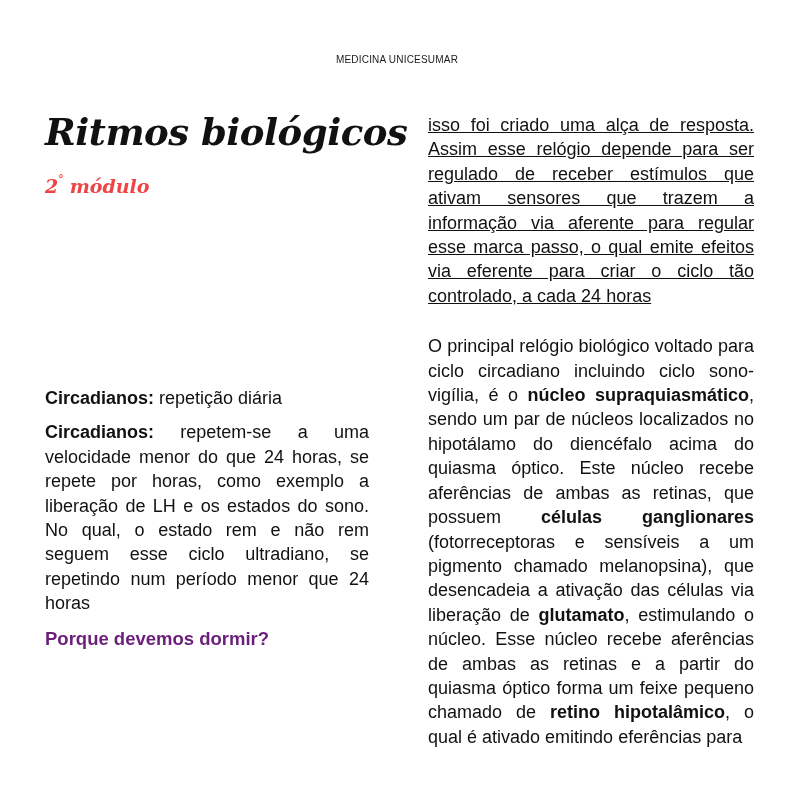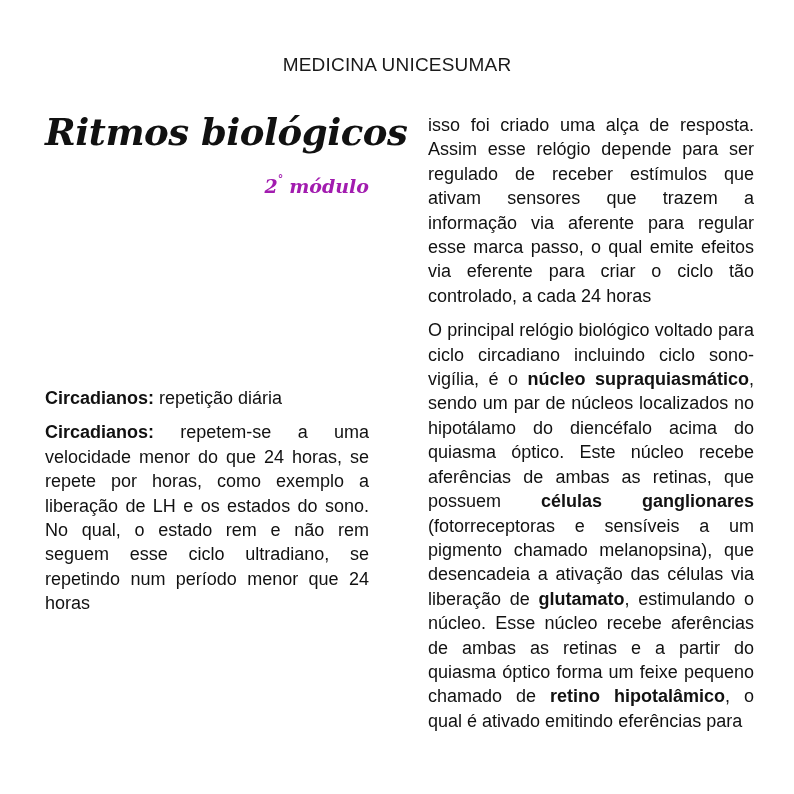--- a/index.html
+++ b/index.html
@@ -1,34 +1,34 @@
 <!DOCTYPE html>
 <html><head>
   <meta charset="utf-8">
   <style>
     html, body { margin: 0; padding: 0; background: #ffffff; }
     body { width: 794px; height: 794px; overflow: hidden; position: relative; color: #111111; }
     .header {
       position: absolute; top: 54px; left: 0; width: 794px; text-align: center;
-      font-family: "Liberation Sans", sans-serif; font-size: 19px; letter-spacing: 0.2px; color: #1a1a1a;
+      font-family: "Liberation Sans", sans-serif; font-size: 10px; letter-spacing: 0.2px; color: #1a1a1a;
     }
     .col { position: absolute; top: 0; }
     .col-left { left: 45px; width: 324px; }
     .col-right { left: 428px; width: 326px; }
-    .title-block { position: absolute; top: 108px; left: 45px; width: 324px; text-align: right; }
+    .title-block { position: absolute; top: 108px; left: 45px; width: 324px; text-align: left; }
     .title-line {
       font-family: "DejaVu Serif", serif; font-style: italic; font-weight: bold;
       font-size: 37px; line-height: 1; color: #111; letter-spacing: -0.5px;
       white-space: nowrap;
     }
     .title-line.l1 { margin-top: 6px; }
     .title-line.l2 { margin-top: 34px; }
     .subtitle {
       font-family: "DejaVu Serif", serif; font-style: italic; font-weight: bold;
-      font-size: 19px; margin-top: 24px; color: #a21caf;
+      font-size: 19px; margin-top: 24px; color: #ef4444;
     }
     .subtitle sup { font-size: 11px; position: relative; top: -3px; margin-right: 6px; }
     p.body {
       font-family: "Liberation Sans", sans-serif; font-size: 18px; line-height: 24.4px;
       margin: 0; text-align: justify; color: #111;
     }
     p.body.last-left { text-align-last: left; }
     .term { font-weight: bold; }
     .section-heading {
       font-family: "Liberation Sans", sans-serif; font-weight: bold; font-size: 18.5px;
@@ -48,20 +48,21 @@
   </div>
 </div>
 
 <div class="col col-left" style="top:386px;">
   <p class="body" style="margin-bottom:10px;">
     <span class="term">Circadianos:</span><span> repetição diária</span>
   </p>
   <p class="body last-left" style="margin-bottom:12px;">
     <span class="term">Circadianos:</span><span> repetem-se a uma velocidade menor do que 24 horas, se repete por horas, como exemplo a liberação de LH e os estados do sono. No qual, o estado rem e não rem seguem esse ciclo ultradiano, se repetindo num período menor que 24 horas</span>
   </p>
+  <h2 class="section-heading">Porque devemos dormir?</h2>
 </div>
 
 <div class="col col-right" style="top:113px;">
-  <p class="body last-left" style="margin-bottom:10px;">isso foi criado uma alça de resposta. Assim esse relógio depende para ser regulado de receber estímulos que ativam sensores que trazem a informação via aferente para regular esse marca passo, o qual emite efeitos via eferente para criar o ciclo tão controlado, a cada 24 horas</p>
+  <p class="body last-left" style="margin-bottom:26px;text-decoration:underline;">isso foi criado uma alça de resposta. Assim esse relógio depende para ser regulado de receber estímulos que ativam sensores que trazem a informação via aferente para regular esse marca passo, o qual emite efeitos via eferente para criar o ciclo tão controlado, a cada 24 horas</p>
   <p class="body">
     <span>O principal relógio biológico voltado para ciclo circadiano incluindo ciclo sono-vigília, é o </span><b>núcleo supraquiasmático</b><span>, sendo um par de núcleos localizados no hipotálamo do diencéfalo acima do quiasma óptico. Este núcleo recebe aferências de ambas as retinas, que possuem </span><b>células ganglionares</b><span> (fotorreceptoras e sensíveis a um pigmento chamado melanopsina), que desencadeia a ativação das células via liberação de </span><b>glutamato</b><span>, estimulando o núcleo. Esse núcleo recebe aferências de ambas as retinas e a partir do quiasma óptico forma um feixe pequeno chamado de </span><b>retino hipotalâmico</b><span>, o qual é ativado emitindo eferências para</span>
   </p>
 </div>
 
 </body></html>

